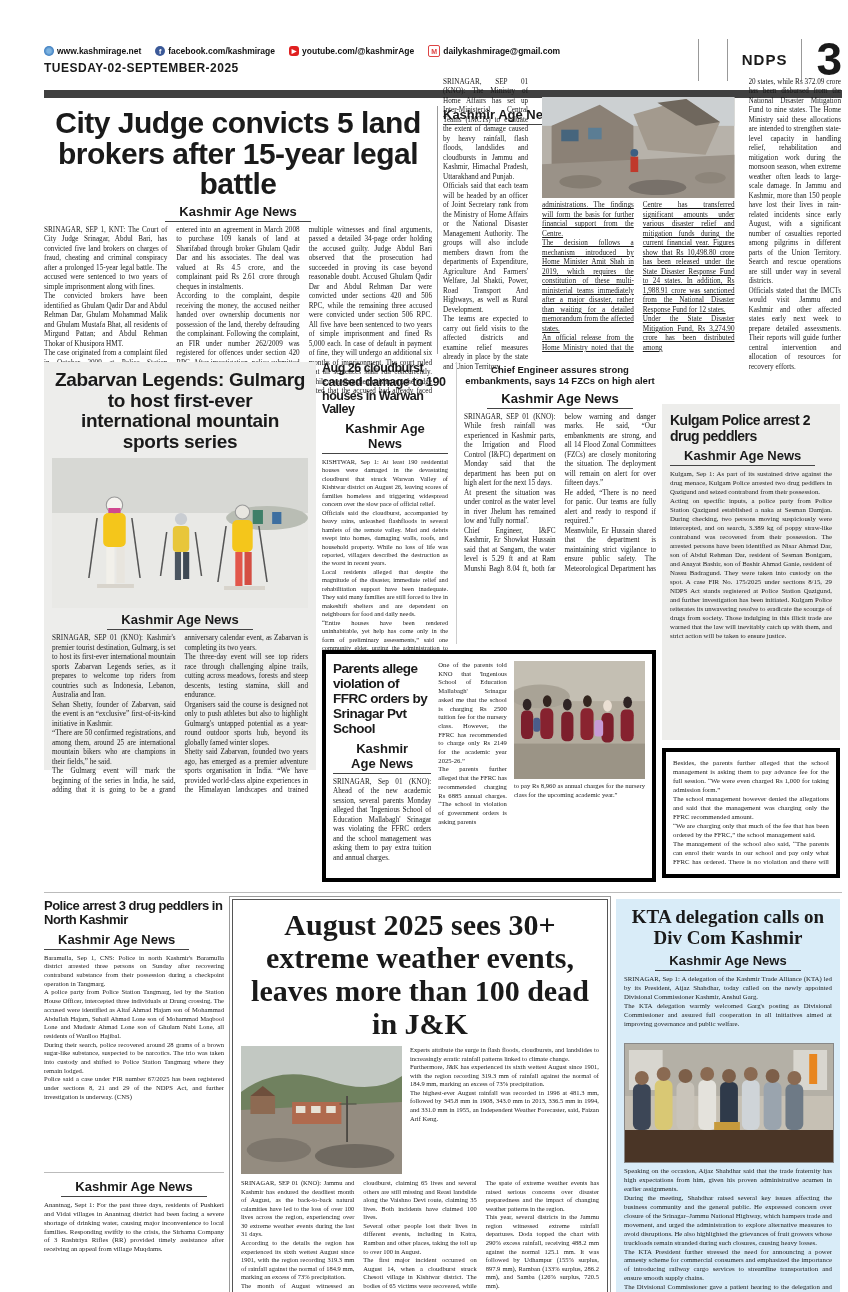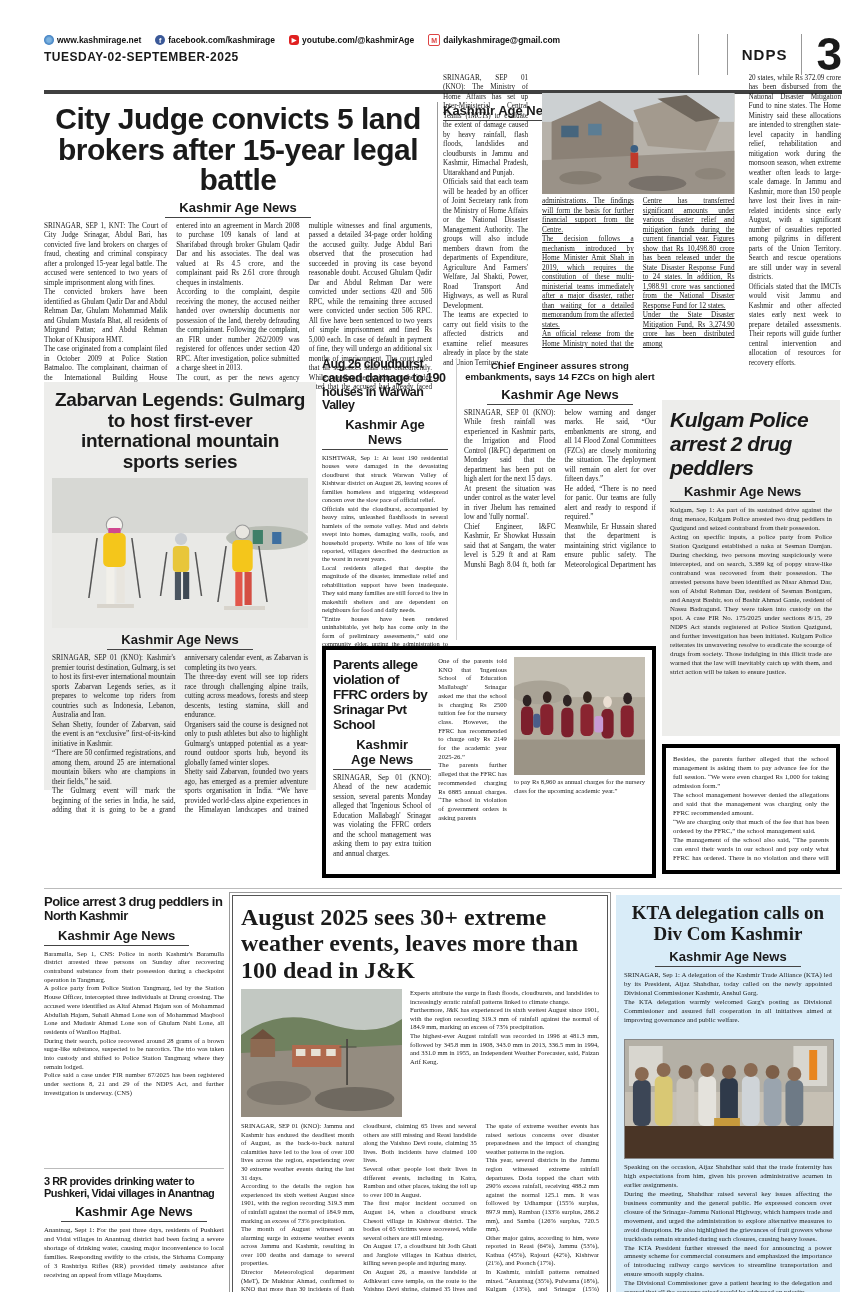--- a/index.html
+++ b/index.html
@@ -1,21 +1,21 @@
 <!DOCTYPE html>
 <html><head>
 <meta charset="utf-8">
 <style>
   html,body{margin:0;padding:0;background:#e8e8e6;}
   .page{position:relative;width:848px;height:1292px;margin:0 auto;background:#ffffff;
         font-family:"Liberation Serif",serif;color:#1a1a1a;overflow:hidden;
         padding:34px 6px 8px 44px;box-sizing:border-box;}
   
-  .masthead{display:flex;justify-content:space-between;align-items:flex-start;height:52px;
-            border-bottom:4px solid #404040;padding-bottom:4px;}
+  .masthead{display:flex;justify-content:space-between;align-items:center;height:52px;
+            border-bottom:8px solid #404040;padding-bottom:4px;}
   .mh-left{display:flex;flex-direction:column;justify-content:center;gap:4px;}
   .contact-row{display:flex;gap:14px;align-items:center;font-family:"Liberation Sans",sans-serif;
                font-weight:bold;font-size:8.5px;color:#111;}
   .contact{display:flex;gap:3px;align-items:center;}
   .ic{width:10px;height:10px;border-radius:50%;display:inline-flex;align-items:center;justify-content:center;
       color:#fff;font-size:7px;font-weight:bold;line-height:1;}
   .ic-globe{background:#3a7bbf;background:radial-gradient(circle,#7db3e0 30%,#3a7bbf 70%);}
   .ic-fb{background:#3b5998;}
   .ic-yt{background:#e02020;border-radius:3px;font-size:6px;}
   .ic-gm{background:#fff;border:1px solid #d44;color:#d44;border-radius:2px;}
@@ -51,21 +51,21 @@
   .mha-byline{text-align:left;margin:3px 0 2px;}
   .mha-byline span{padding:0 0 2px;}
   .mha-grid{display:flex;gap:14px;height:196px;align-items:center;}
   .mha-c1{width:23%;}
   .mha-mid{width:52%;display:flex;flex-direction:column;gap:3px;}
   .mha-mid .body{flex:1;text-decoration:underline;}
   .mha-c4{width:25%;}
   
   .row2{display:flex;gap:6px;height:524px;margin-top:8px;}
   .zab-col{width:272px;}
-  .zabarvan{height:408px;margin-top:24px;}
+  .zabarvan{height:408px;}
   .zabarvan h2{font-size:19px;line-height:1.08;text-align:center;letter-spacing:-.3px;}
   .zab-body{height:168px;}
   .mid-col{width:334px;display:flex;flex-direction:column;}
   .mid-top{display:flex;gap:8px;height:282px;}
   .cloudburst{width:126px;}
   .cloudburst h3{font-size:12.5px;line-height:1.1;}
   .cloudburst .body{font-size:6.4px;height:216px;}
   .jhelum{width:200px;border-left:1px solid #ccc;padding-left:7px;box-sizing:border-box;}
   .jhelum h3{font-size:14.5px;line-height:1.1;text-align:center;}
   .jhelum .sub{font-family:"Liberation Sans",sans-serif;font-weight:bold;font-size:9.5px;line-height:1.15;text-align:center;margin-top:3px;}
@@ -73,34 +73,34 @@
   .ffrc{margin-top:6px;height:232px;}
   .ffrc-flex{display:flex;gap:7px;height:100%;}
   .ffrc-left{width:33%;}
   .ffrc h3{font-size:13.5px;line-height:1.12;}
   .ffrc-left .body{height:118px;}
   .ffrc-midtxt{width:23%;font-size:6.6px;}
   .ffrc-right{width:44%;display:flex;flex-direction:column;}
   .ffrc-cap{font-size:6.6px;line-height:1.3;text-align:justify;margin-top:3px;white-space:pre-line;}
   .right-col{width:178px;display:flex;flex-direction:column;}
   .kulgam{height:336px;margin-top:42px;}
-  .kulgam h3{font-size:21px;line-height:1.15;font-style:italic;}
+  .kulgam h3{font-size:14px;line-height:1.15;}
   .kulgam .body{font-size:6.8px;height:248px;}
   .ffrc-side{margin-top:8px;height:130px;}
   .ffrc-side .body{font-size:6.8px;height:100%;}
   
   .row3{display:flex;gap:8px;height:412px;margin-top:6px;border-top:1px solid #bbb;padding-top:6px;}
   .bl-col{width:180px;}
   .police3 h3{font-size:13px;line-height:1.1;}
   .police3 .body{font-size:6.6px;height:212px;}
   .rr3 h3{font-size:11px;line-height:1.15;}
   .rr3 .body{font-size:6.8px;height:92px;}
   .weatherbox{width:376px;border:1px solid #555;outline:1px solid #999;outline-offset:2px;
               padding:8px;box-sizing:border-box;}
-  .weatherbox h2{font-size:24px;line-height:1.1;font-weight:bold;}
+  .weatherbox h2{font-size:30px;line-height:1.1;text-align:center;font-weight:bold;}
   .w-top{display:flex;gap:8px;margin-top:6px;height:128px;}
   .w-photo{width:46%;}
   .w-right{width:54%;font-size:6.5px;}
   .w-bottom{margin-top:5px;font-size:6.5px;height:218px;}
   .ktabox{width:224px;background:#d9ecf8;padding:8px;box-sizing:border-box;}
   .ktabox h2{font-size:19px;line-height:1.1;text-align:center;}
   .ktabox .body{font-size:6.8px;}
   .kta-b1{height:64px;}
   .kta-b2{height:158px;}
   .kta-photo{margin:4px 0;border:1px solid #888;}
@@ -321,21 +321,20 @@
       <article class="police3">
         <h3 class="hl-sans">Police arrest 3 drug peddlers in North Kashmir</h3>
         <div class="byline" style="text-align:left;"><span>Kashmir Age News</span></div>
         <div class="body">Baramulla, Sep 1, CNS: Police in north Kashmir's Baramulla district arrested three persons on Sunday after recovering contraband substance from their possession during a checkpoint operation in Tangmarg.
 A police party from Police Station Tangmarg, led by the Station House Officer, intercepted three individuals at Drung crossing. The accused were identified as Altaf Ahmad Hajam son of Mohammad Abdullah Hajam, Suhail Ahmad Lone son of Mohammad Maqbool Lone and Mudasir Ahmad Lone son of Ghulam Nabi Lone, all residents of Wanlloo Hajibal.
 During their search, police recovered around 28 grams of a brown sugar-like substance, suspected to be narcotics. The trio was taken into custody and shifted to Police Station Tangmarg where they remain lodged.
 Police said a case under FIR number 67/2025 has been registered under sections 8, 21 and 29 of the NDPS Act, and further investigation is underway. (CNS)</div>
       </article>
       <hr class="rule-h">
       <article class="rr3">
-        <h3 class="hl-sans">3 RR provides drinking water to Pushkeri, Vidai villages in Anantnag</h3>
         <div class="byline"><span>Kashmir Age News</span></div>
         <div class="body">Anantnag, Sept 1: For the past three days, residents of Pushkeri and Vidai villages in Anantnag district had been facing a severe shortage of drinking water, causing major inconvenience to local families. Responding swiftly to the crisis, the Sirhama Company of 3 Rashtriya Rifles (RR) provided timely assistance after receiving an appeal from village Muqdams.</div>
       </article>
     </div>
 
     <article class="weatherbox">
       <h2 class="hl-serif">August 2025 sees 30+ extreme weather events, leaves more than 100 dead in J&amp;K</h2>
       <div class="w-top">
         <svg class="photo w-photo" viewBox="0 0 170 128" preserveAspectRatio="none">
           <rect width="170" height="128" fill="#aab0a6"></rect>

